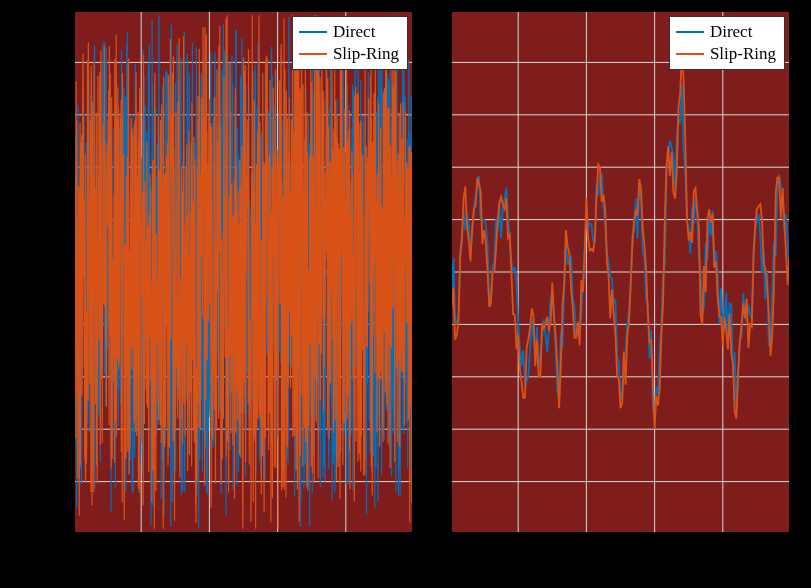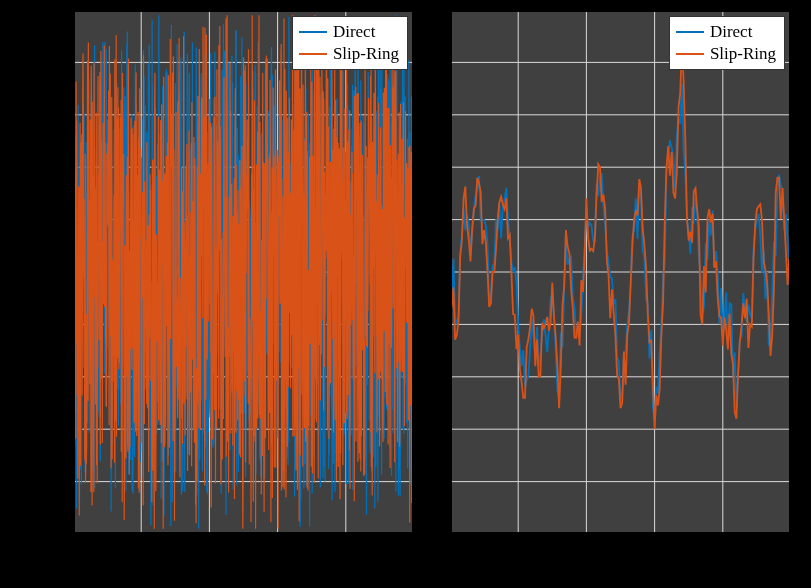--- a/index.html
+++ b/index.html
@@ -5,21 +5,21 @@
   * { margin: 0; padding: 0; box-sizing: border-box; }
   body {
     background: #000;
     width: 811px;
     height: 588px;
     position: relative;
     font-family: "Times New Roman", serif;
   }
   .panel {
     position: absolute;
-    background: #404040;
+    background: #7f1d1d;
   }
   .panel-left {
     left: 73px;
     top: 10px;
     width: 341px;
     height: 524px;
   }
   .panel-right {
     left: 450px;
     top: 10px;

